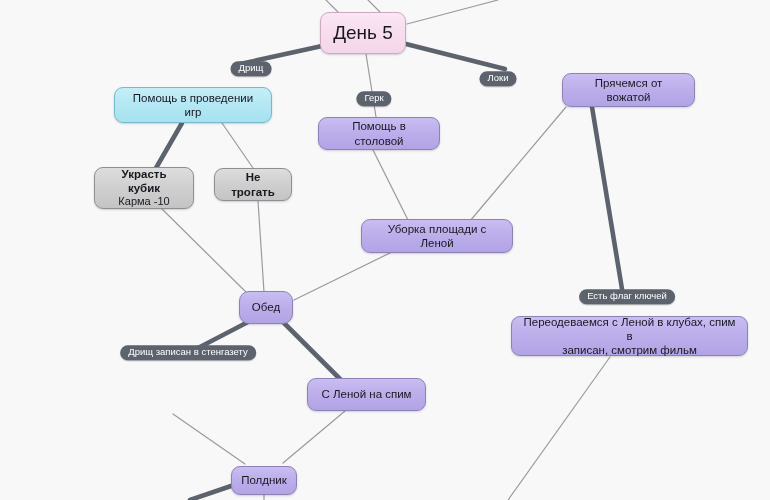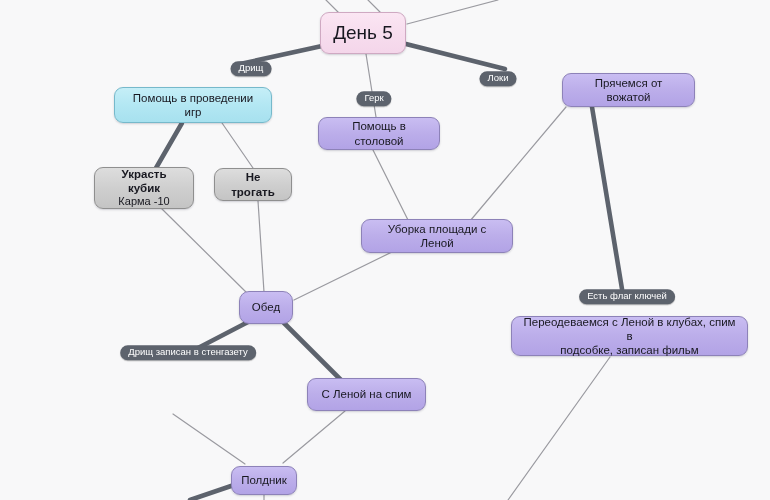--- a/index.html
+++ b/index.html
@@ -143,21 +143,21 @@
   <div class="node n-purple" style="left:361px;top:219px;width:152px;height:34px;">
     <span class="txt">Уборка площади с Леной</span>
   </div>
 
   <div class="node n-purple" style="left:239px;top:291px;width:54px;height:33px;border-radius:10px;">
     <span class="txt">Обед</span>
   </div>
 
   <div class="node n-purple" style="left:511px;top:316px;width:237px;height:40px;flex-direction:column;">
     <span>Переодеваемся с Леной в клубах, спим в</span>
-    <span>подсобке, записан фильм</span>
+    <span>записан, смотрим фильм</span>
   </div>
 
 
   <div class="node n-purple" style="left:307px;top:378px;width:119px;height:33px;">
     <span class="txt">С Леной на спим</span>
   </div>
 
   <div class="node n-purple" style="left:231px;top:466px;width:66px;height:29px;">
     <span class="txt">Полдник</span>
   </div>

